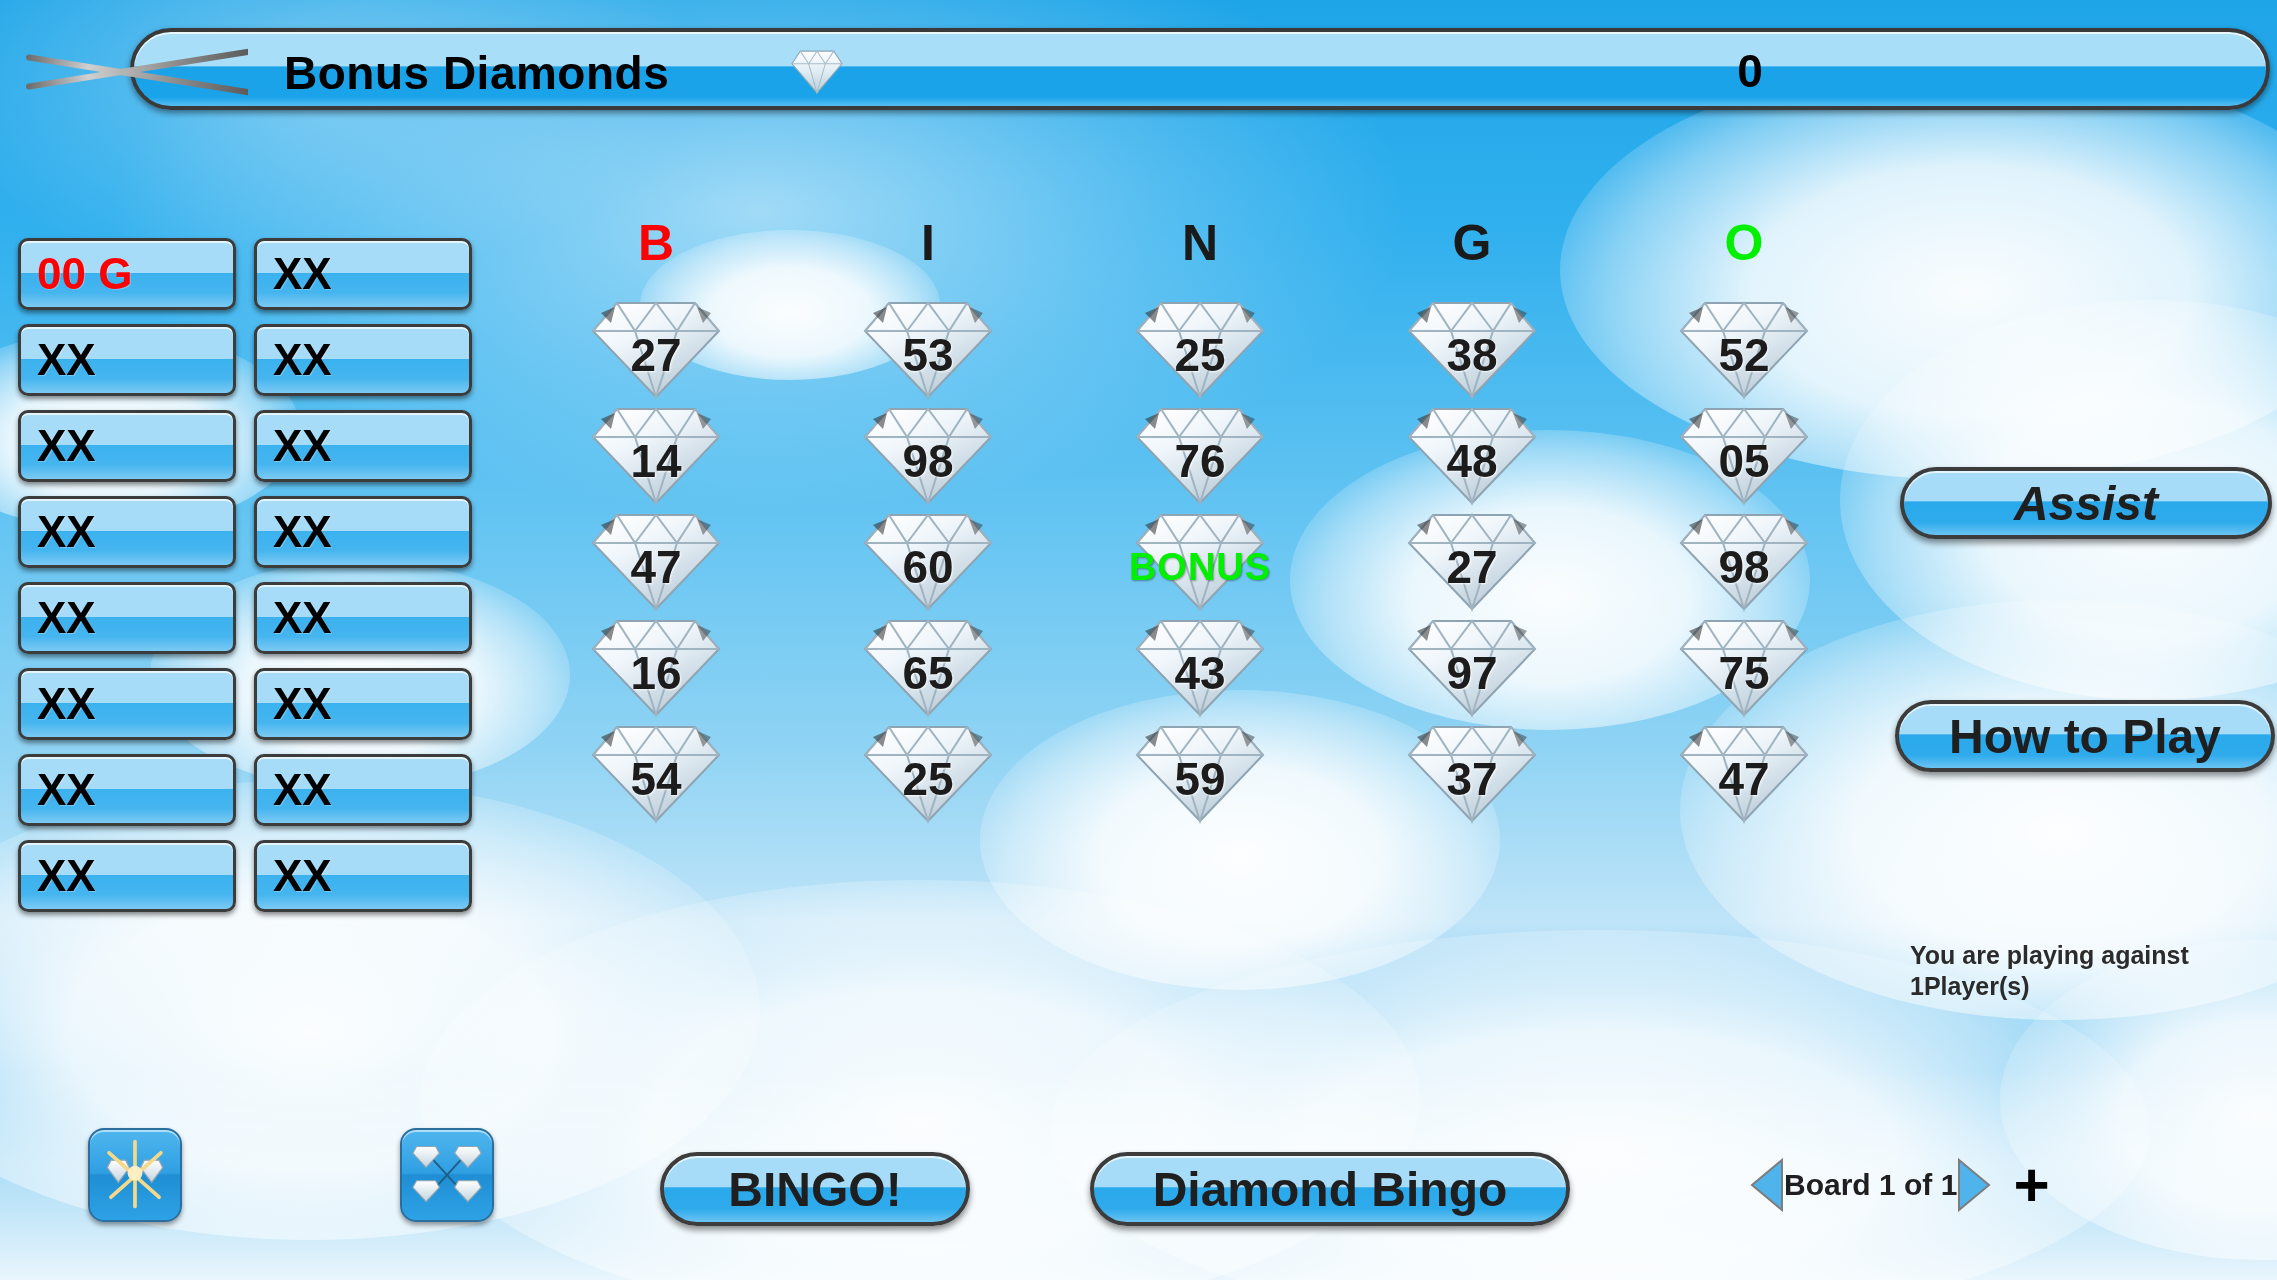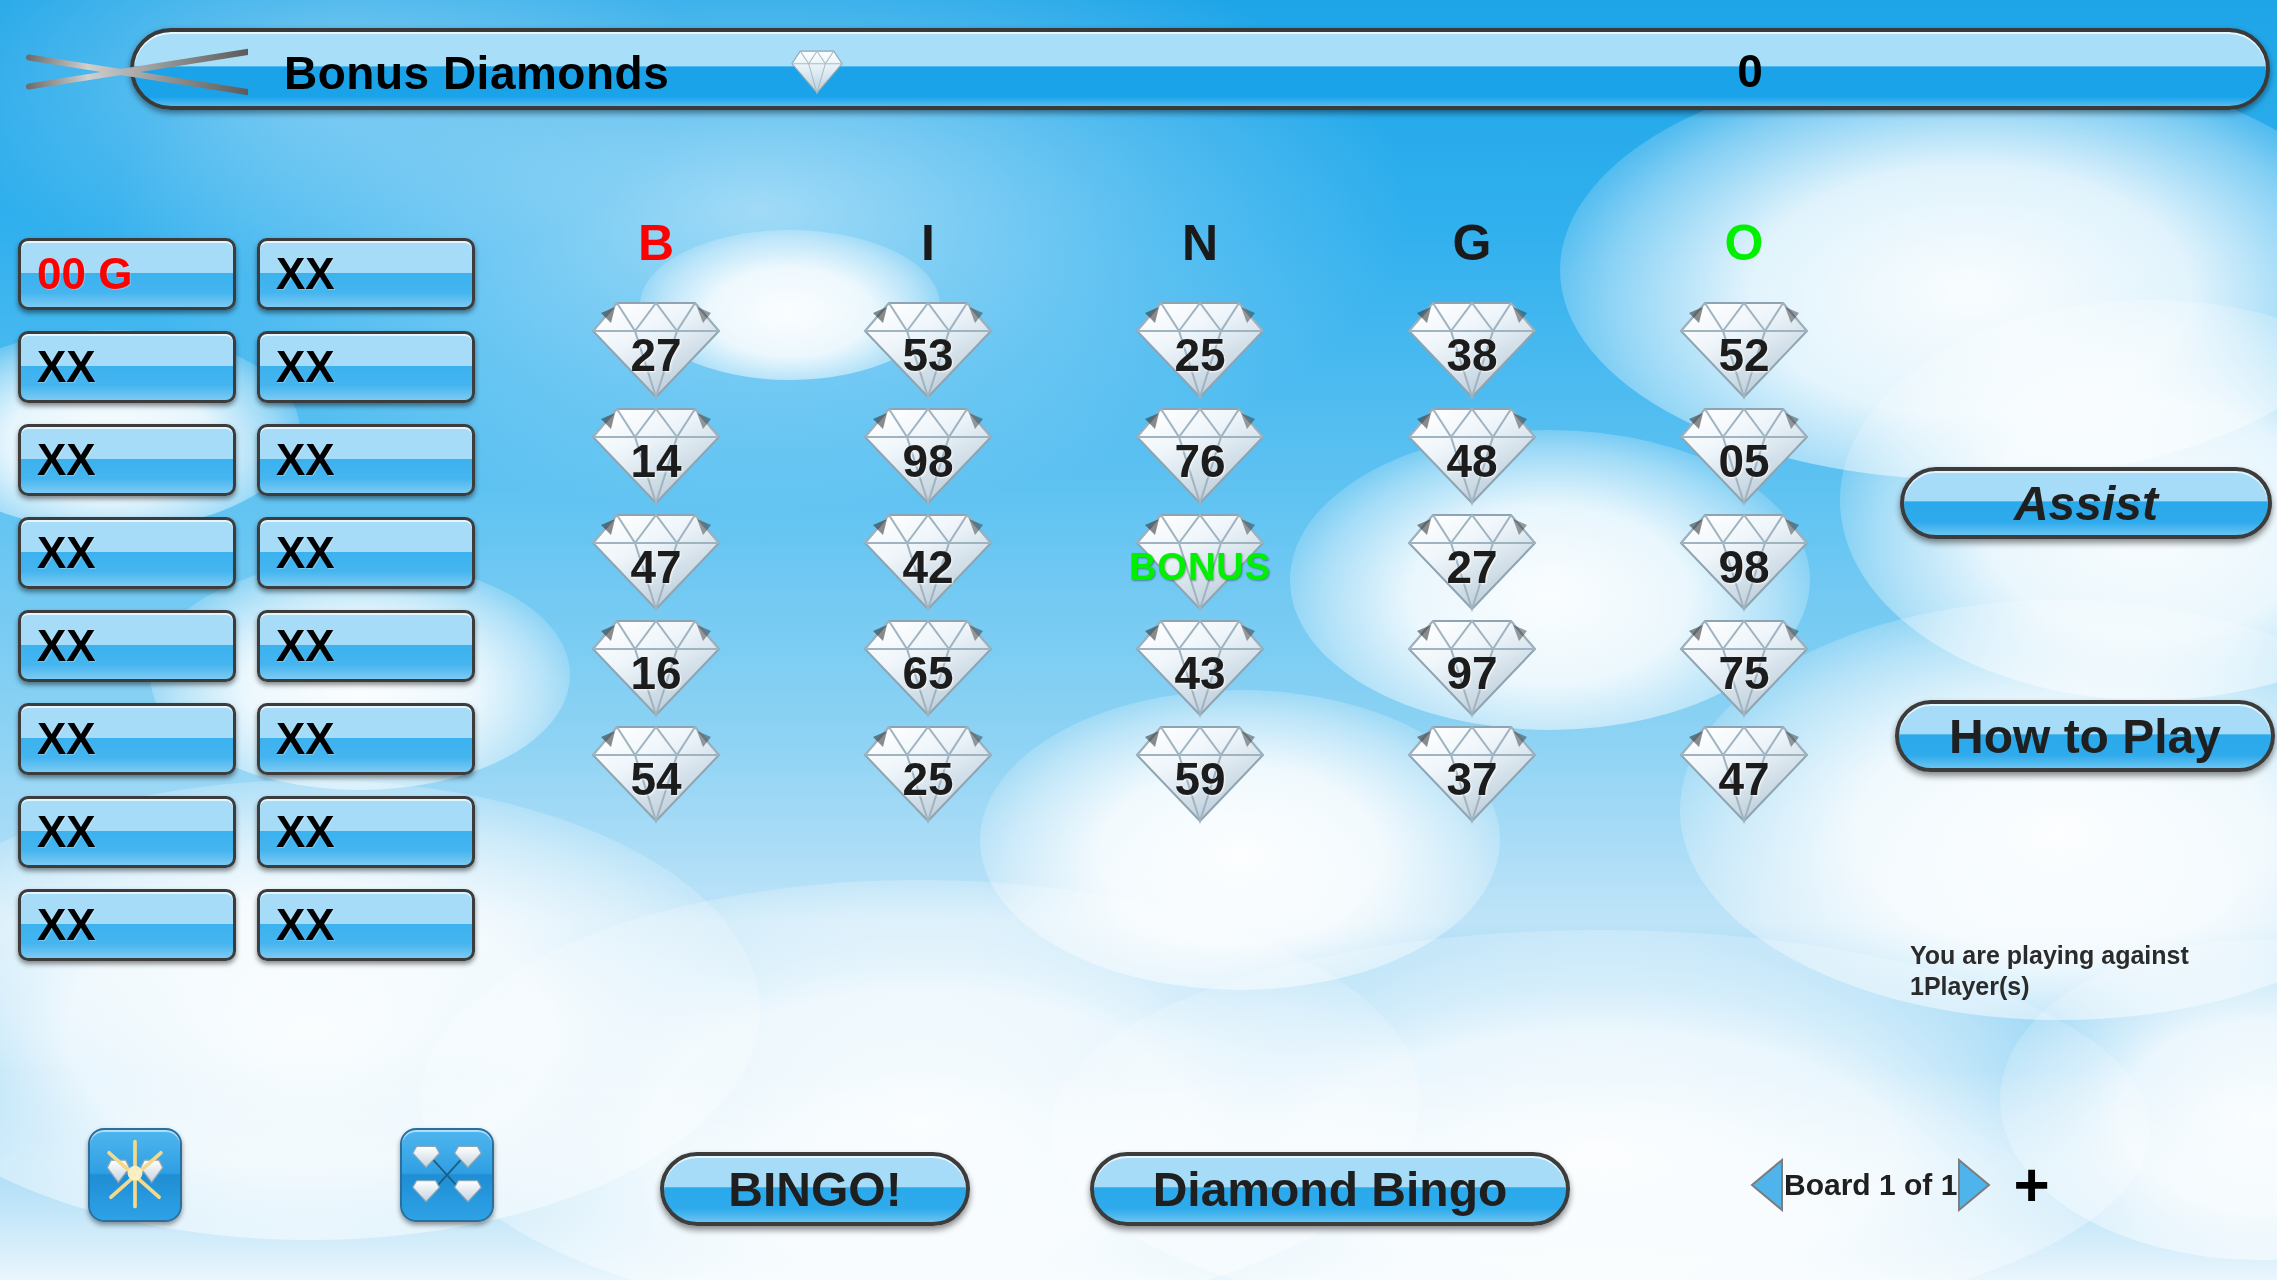--- a/index.html
+++ b/index.html
@@ -84,21 +84,21 @@
   #banner-count {
     position: absolute; left: 1600px; top: 34px; width: 300px;
     text-align: center; font-size: 46px; font-weight: bold; color: #000;
   }
 
   
   #called-panel {
     position: absolute; left: 18px; top: 238px;
     display: grid;
     grid-template-columns: 218px 218px;
-    column-gap: 18px; row-gap: 14px; gap: 21px;
+    column-gap: 18px; row-gap: 14px;
   }
   .ball-slot {
     position: relative;
     width: 218px; height: 72px;
     border-radius: 10px;
     border: 3px solid #3c3c3c;
     background: linear-gradient(180deg, #a6dcf7 0%, #a6dcf7 48%, #3bb2ef 49%, #45b5ef 78%, #7ccaf3 100%);
     box-shadow: 0 3px 5px rgba(0,0,0,0.45), inset 0 2px 0 rgba(255,255,255,0.7);
     display: flex; align-items: center;
   }
@@ -538,21 +538,21 @@
   </defs>
   <polygon points="26,6 104,6 128,34 65,100 2,34" fill="url(#cg)" stroke="#8ea4b2" stroke-width="2"></polygon>
   <polyline points="2,34 128,34" fill="none" stroke="#9fb3c0" stroke-width="2"></polyline>
   <polyline points="26,6 44,34 65,100 86,34 104,6" fill="none" stroke="#9fb3c0" stroke-width="2"></polyline>
   <polyline points="44,34 65,6 86,34" fill="none" stroke="#9fb3c0" stroke-width="2"></polyline>
   <polyline points="2,34 26,6" fill="none" stroke="#9fb3c0" stroke-width="1.5"></polyline>
   <polyline points="128,34 104,6" fill="none" stroke="#9fb3c0" stroke-width="1.5"></polyline>
   <polygon points="10,16 24,10 20,26" fill="#2b2b2b" opacity="0.55"></polygon>
   <polygon points="106,10 120,16 112,26" fill="#2b2b2b" opacity="0.45"></polygon>
 </svg></div>
-          <span class="val">42</span>
+          <span class="val">60</span>
         </div>
         <div class="cell">
           <div class="gem"><svg viewBox="0 0 130 104" width="130" height="104">
   <defs>
     <linearGradient id="cg" x1="0.15" y1="0" x2="0.85" y2="1">
       <stop offset="0%" stop-color="#ffffff"></stop>
       <stop offset="35%" stop-color="#eef5fa"></stop>
       <stop offset="70%" stop-color="#cddbe5"></stop>
       <stop offset="100%" stop-color="#aebfcc"></stop>
     </linearGradient>

